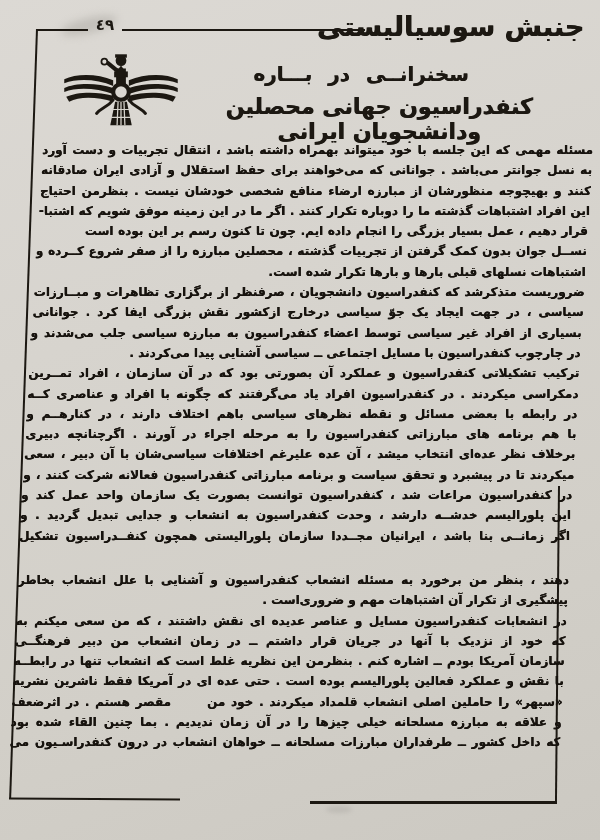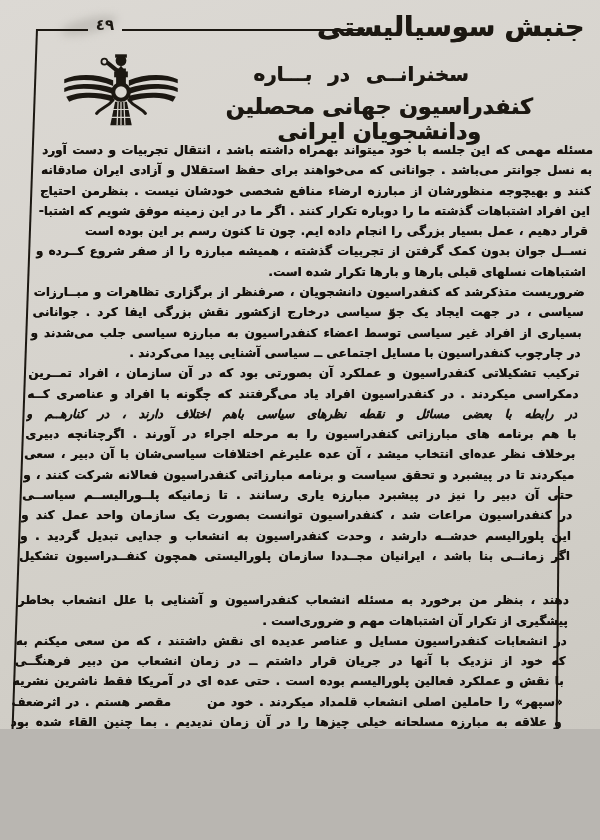--- a/index.html
+++ b/index.html
@@ -2,21 +2,21 @@
 <html lang="fa" dir="rtl"><head>
 <meta charset="utf-8">
 <style>
   html,body{margin:0;padding:0;}
   body{
     width:600px;height:840px;overflow:hidden;
     font-family:"DejaVu Sans", sans-serif;
     background:#b9b6b1;
   }
   .page{
-    position:relative;width:600px;height:729px;overflow:hidden;
+    position:relative;width:600px;height:840px;overflow:hidden;
     background:linear-gradient(160deg,#dcd9d4 0%,#d7d4ce 35%,#d2cfc8 70%,#ccc9c2 100%);
     color:#1c1812;
   }
   
   .smudge{
     position:absolute;left:60px;top:18px;width:58px;height:15px;
     background:#a9a6a0;border-radius:50%;
     transform:rotate(-14deg);filter:blur(4px);opacity:.5;
   }
   .smudge2{
@@ -119,46 +119,46 @@
     </g>
   </svg>
 
   <div class="body-text">
       <div class="para">
         <div class="line" style="transform: translateX(0px);">مسئله مهمی که این جلسه با خود میتواند بهمراه داشته باشد ، انتقال تجربیات و دست آورد های مبارزاتی</div>
         <div class="line" style="transform: translateX(-1.1px);">به نسل جوانتر می‌باشد . جوانانی که می‌خواهند برای حفظ استقلال و آزادی ایران صادقانه عمــل</div>
         <div class="line" style="transform: translateX(-2.1px);">کنند و بهیچوجه منظورشان از مبارزه ارضاء منافع شخصی خودشان نیست . بنظرمن احتیاج ندارد</div>
         <div class="line" style="transform: translateX(-3.2px);">این افراد اشتباهات گذشته ما را دوباره تکرار کنند . اگر ما در این زمینه موفق شویم که اشتبا-</div>
         <div class="line" style="transform: translateX(-5.3px); margin-left: 48px;">قرار دهیم ، عمل بسیار بزرگی را انجام داده ایم. چون تا کنون رسم بر این بوده است کــه</div>
-        <div class="line" style="transform: translateX(-6.3px);">نســل جوان بدون کمک گرفتن از تجربیات گذشته ، همیشه مبارزه را از صفر شروع کــرده و</div>
+        <div class="line" style="transform: translateX(-6.3px);">نســل جوان بدون کمک گرفتن از تجربیات گذشته ، محصلین مبارزه را از صفر شروع کــرده و</div>
         <div class="line short" style="transform: translateX(-7.4px);">اشتباهات نسلهای قبلی بارها و بارها تکرار شده است.</div>
       </div>
       <div class="para">
         <div class="line" style="transform: translateX(-8.4px);">ضروریست متذکرشد که کنفدراسیون دانشجویان ، صرفنظر از برگزاری تظاهرات و مبــارزات</div>
         <div class="line" style="transform: translateX(-9.5px);">سیاسی ، در جهت ایجاد یک جوّ سیاسی درخارج ازکشور نقش بزرگی ایفا کرد . جوانانی</div>
         <div class="line" style="transform: translateX(-11.6px);">بسیاری از افراد غیر سیاسی توسط اعضاء کنفدراسیون به مبارزه سیاسی جلب می‌شدند و</div>
         <div class="line short" style="transform: translateX(-12.6px);">در چارچوب کنفدراسیون با مسایل اجتماعی ــ سیاسی آشنایی پیدا می‌کردند .</div>
       </div>
       <div class="para">
         <div class="line" style="transform: translateX(-13.7px);">ترکیب تشکیلاتی کنفدراسیون و عملکرد آن بصورتی بود که در آن سازمان ، افراد تمــرین</div>
         <div class="line" style="transform: translateX(-14.7px);">دمکراسی میکردند . در کنفدراسیون افراد یاد می‌گرفتند که چگونه با افراد و عناصری کــه</div>
-        <div class="line" style="transform: translateX(-15.8px); font-style: italic;">در رابطه با بعضی مسائل و نقطه نظرهای سیاسی باهم اختلاف دارند ، در کنارهــم و</div>
+        <div class="line" style="transform: translateX(-15.8px);">در رابطه با بعضی مسائل و نقطه نظرهای سیاسی باهم اختلاف دارند ، در کنارهــم و</div>
         <div class="line" style="transform: translateX(-16.8px);">با هم برنامه های مبارزاتی کنفدراسیون را به مرحله اجراء در آورند . اگرچنانچه دبیری</div>
         <div class="line" style="transform: translateX(-17.9px);">برخلاف نظر عده‌ای انتخاب میشد ، آن عده علیرغم اختلافات سیاسی‌شان با آن دبیر ، سعی</div>
         <div class="line" style="transform: translateX(-18.9px);">میکردند تا در پیشبرد و تحقق سیاست و برنامه مبارزاتی کنفدراسیون فعالانه شرکت کنند ، و</div>
-        <div class="line" style="transform: translateX(-19.9px);">حتی آن دبیر را نیز در پیشبرد مبارزه یاری رسانند . تا زمانیکه پلــورالیســم سیاســی</div>
         <div class="line" style="transform: translateX(-21px);">در کنفدراسیون مراعات شد ، کنفدراسیون توانست بصورت یک سازمان واحد عمل کند و زمانیکــه</div>
         <div class="line" style="transform: translateX(-22.1px);">این پلورالیسم خدشــه دارشد ، وحدت کنفدراسیون به انشعاب و جدایی تبدیل گردید . و</div>
         <div class="line" style="transform: translateX(-23.1px);">اگر زمانــی بنا باشد ، ایرانیان مجــددا سازمان پلورالیستی همچون کنفــدراسیون تشکیل</div>
         <div class="line" style="transform: translateX(-24.2px); margin-top: 24px;">دهند ، بنظر من برخورد به مسئله انشعاب کنفدراسیون و آشنایی با علل انشعاب بخاطر</div>
         <div class="line short" style="transform: translateX(-25.2px);">پیشگیری از تکرار آن اشتباهات مهم و ضروری‌است .</div>
       </div>
       <div class="para">
         <div class="line" style="transform: translateX(-26.3px);">در انشعابات کنفدراسیون مسایل و عناصر عدیده ای نقش داشتند ، که من سعی میکنم به مسایلی</div>
         <div class="line" style="transform: translateX(-27.3px);">که خود از نزدیک با آنها در جریان قرار داشتم ــ در زمان انشعاب من دبیر فرهنگــی</div>
+        <div class="line" style="transform: translateX(-28.4px);">سازمان آمریکا بودم ــ اشاره کنم . بنظرمن این نظریه غلط است که انشعاب تنها در رابطــه</div>
         <div class="line" style="transform: translateX(-29.4px);">با نقش و عملکرد فعالین پلورالیسم بوده است . حتی عده ای در آمریکا فقط ناشرین نشریه</div>
         <div class="line" style="transform: translateX(-30.5px);">«سپهر» را حاملین اصلی انشعاب قلمداد میکردند . خود من   مقصر هستم . در اثرضعف بینشی</div>
         <div class="line" style="transform: translateX(-31.5px);">و علاقه به مبارزه مسلحانه خیلی چیزها را در آن زمان ندیدیم . بما چنین القاء شده بود</div>
         <div class="line" style="transform: translateX(-32.6px);">که داخل کشور ــ طرفداران مبارزات مسلحانه ــ خواهان انشعاب در درون کنفدراسـیون می</div>
       </div>
     </div>
 
 </div>
 
 </body></html>

